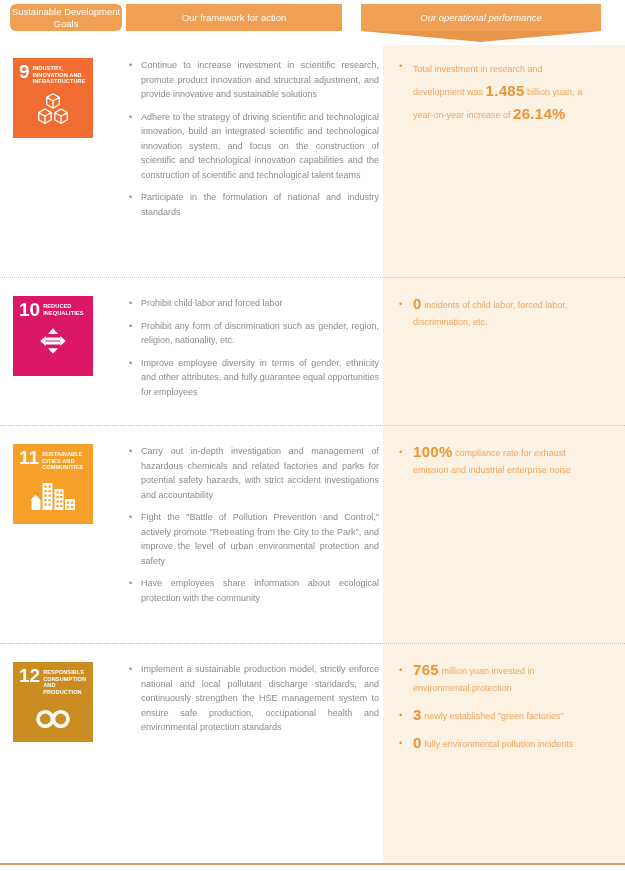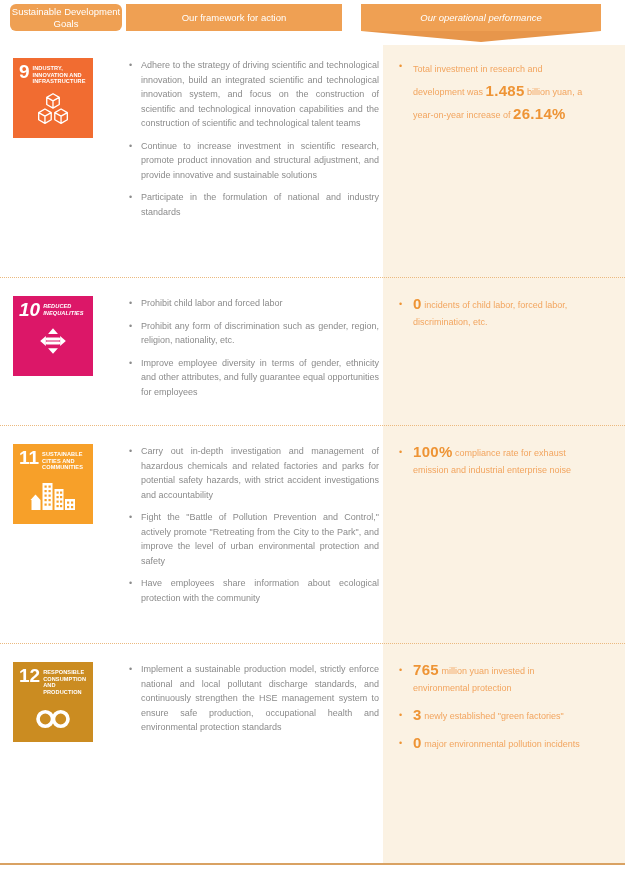--- a/index.html
+++ b/index.html
@@ -106,36 +106,36 @@
                 <path d="M31 19 L38 23 L38 31 L31 35 L24 31 L24 23 Z M24 23 L31 27 L38 23 M31 27 L31 35"></path>
               </g>
             </svg>
           </span>
 
         </div>
       </div>
     </div>
     <div class="cell-actions">
       <ul class="actions">
+            <li>Continue to increase investment in scientific research, promote product innovation and structural adjustment, and provide innovative and sustainable solutions</li>
             <li>Adhere to the strategy of driving scientific and technological innovation, build an integrated scientific and technological innovation system, and focus on the construction of scientific and technological innovation capabilities and the construction of scientific and technological talent teams</li>
-            <li>Continue to increase investment in scientific research, promote product innovation and structural adjustment, and provide innovative and sustainable solutions</li>
             <li>Participate in the formulation of national and industry standards</li>
           </ul>
     </div>
     <div class="cell-perf">
           <div class="perf-item">
             <span class="pbullet">•</span>
             <span class="ptext"><span>Total investment in research and development was </span><span class="big">1.485</span><span> billion yuan, a year-on-year increase of </span><span class="big">26.14%</span></span>
           </div>
         </div>
   </section>
 
   <section class="row row-1">
     <div class="cell-icon">
-      <div class="sdg-card" style="background: rgb(220, 23, 104); color: rgb(220, 23, 104); font-style: italic;">
+      <div class="sdg-card" style="background: rgb(220, 23, 104); color: rgb(220, 23, 104);">
         <div class="sdg-head">
           <span class="sdg-number">10</span>
           <span class="sdg-title">REDUCED INEQUALITIES</span>
         </div>
         <div class="sdg-art">
 
           <span class="icon">
             <svg width="38" height="38" viewBox="0 0 40 40">
               <g fill="#fff">
                 <rect x="12.5" y="16.3" width="15" height="3.2" rx="1"></rect>
@@ -258,21 +258,21 @@
           <div class="perf-item">
             <span class="pbullet">•</span>
             <span class="ptext"><span class="big">765</span><span> million yuan invested in environmental protection</span></span>
           </div>
           <div class="perf-item">
             <span class="pbullet">•</span>
             <span class="ptext"><span class="big">3</span><span> newly established "green factories"</span></span>
           </div>
           <div class="perf-item">
             <span class="pbullet">•</span>
-            <span class="ptext"><span class="big">0</span><span> major environmental pollution incidents</span></span>
+            <span class="ptext"><span class="big">0</span><span> fully environmental pollution incidents</span></span>
           </div>
         </div>
   </section>
 </div>
 
   <div class="bottom-rule"></div>
 
 </div>
 
 </body></html>

